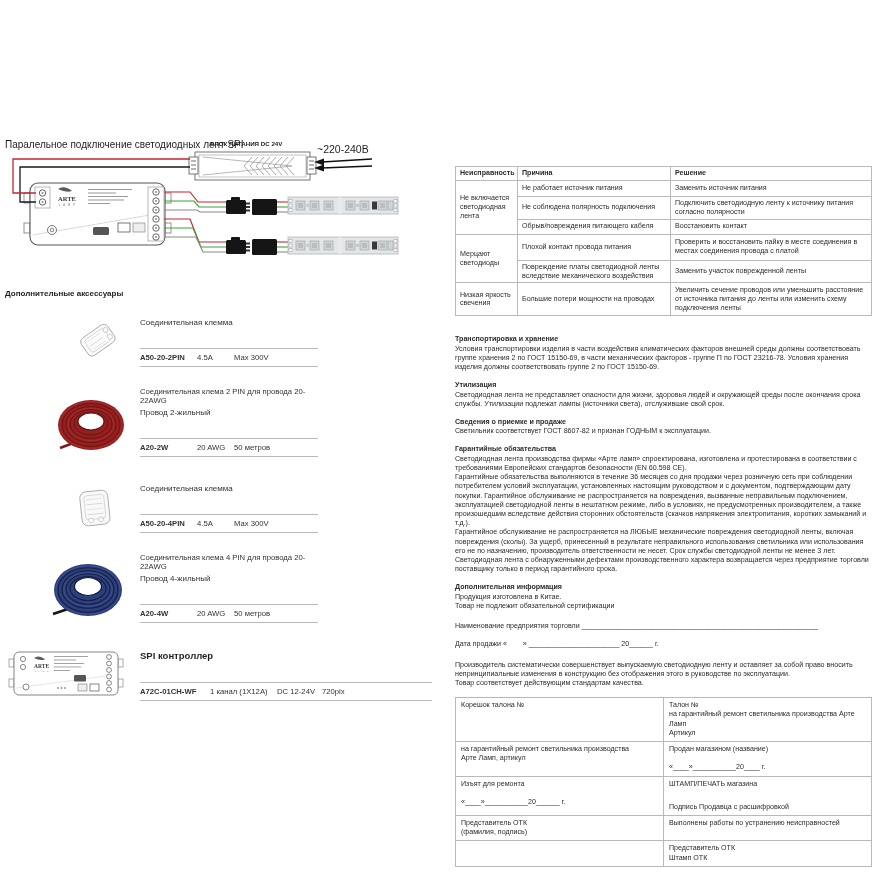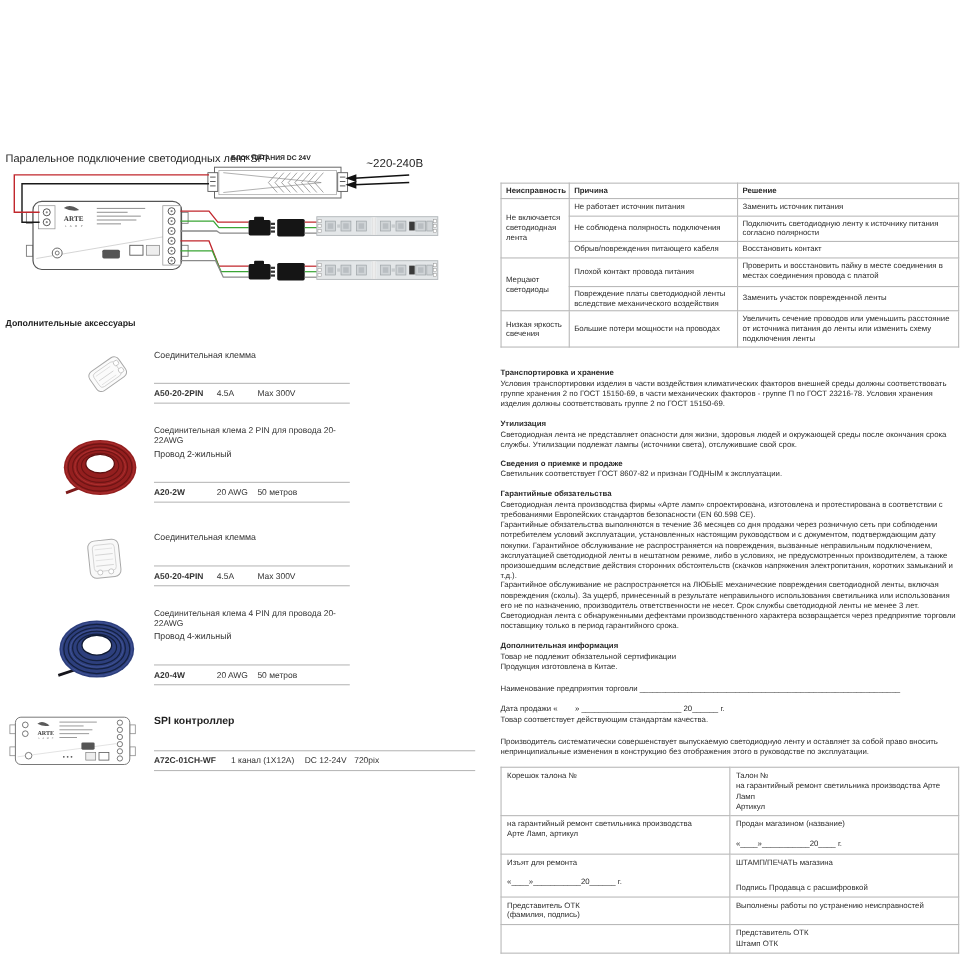--- a/index.html
+++ b/index.html
@@ -2,21 +2,21 @@
 <html><head>
 <meta charset="utf-8">
 <style>
   html,body{margin:0;padding:0;background:#fff;}
   .doc{position:relative;width:875px;height:875px;background:#fff;overflow:hidden;
        font-family:"Liberation Sans",sans-serif;color:#2b2b2b;}
   .abs{position:absolute;}
   
   .diagram-title{left:5px;top:139px;font-size:10px;font-weight:normal;color:#1f1f1f;}
   .psu-label{left:210px;top:140px;font-size:6.2px;font-weight:bold;color:#1f1f1f;}
-  .mains-label{left:333px;top:143px;font-size:10.5px;color:#1f1f1f;}
+  .mains-label{left:317px;top:143px;font-size:10.5px;color:#1f1f1f;}
   .acc-heading{left:5px;top:289px;font-size:8px;font-weight:bold;color:#1f1f1f;}
   .p-text{position:absolute;left:140px;width:178px;}
   .p-text.wide{width:292px;}
   .p-name{font-size:8px;color:#333;padding-bottom:21px;border-bottom:1px solid #b9b9b9;}
   .p-name.big{font-size:9.5px;font-weight:bold;color:#1f1f1f;}
   .p-model-row{display:flex;align-items:baseline;font-size:7.7px;padding:4px 0 4px 0;
                border-bottom:1px solid #b9b9b9;color:#333;}
   .p-model{font-weight:bold;width:57px;}
   .p-model.w2{width:70px;}
   .sp1{width:37px;} .sp1.w2{width:67px;}
@@ -386,28 +386,28 @@
 
     <div class="sec-h">Сведения о приемке и продаже</div>
     <p class="para">Светильник соответствует ГОСТ 8607-82 и признан ГОДНЫМ к эксплуатации.</p>
 
     <div class="sec-h">Гарантийные обязательства</div>
     <p class="para">Светодиодная лента производства фирмы «Арте ламп» спроектирована, изготовлена и протестирована в соответствии с требованиями Европейских стандартов безопасности (EN 60.598 CE).</p>
     <p class="para">Гарантийные обязательства выполняются в течение 36 месяцев со дня продажи через розничную сеть при соблюдении потребителем условий эксплуатации, установленных настоящим руководством и с документом, подтверждающим дату покупки. Гарантийное обслуживание не распространяется на повреждения, вызванные неправильным подключением, эксплуатацией светодиодной ленты в нештатном режиме, либо в условиях, не предусмотренных производителем, а также произошедшим вследствие действия сторонних обстоятельств (скачков напряжения электропитания, коротких замыканий и т.д.).</p>
     <p class="para">Гарантийное обслуживание не распространяется на ЛЮБЫЕ механические повреждения светодиодной ленты, включая повреждения (сколы). За ущерб, принесенный в результате неправильного использования светильника или использования его не по назначению, производитель ответственности не несет. Срок службы светодиодной ленты не менее 3 лет. Светодиодная лента с обнаруженными дефектами производственного характера возвращается через предприятие торговли поставщику только в период гарантийного срока.</p>
 
     <div class="sec-h">Дополнительная информация</div>
+    <p class="para">Продукция изготовлена в Китае.</p>
     <p class="para">Товар не подлежит обязательной сертификации</p>
-    <p class="para">Продукция изготовлена в Китае.</p>
 
     <div class="fill-line">Наименование предприятия торговли  ____________________________________________________________</div>
     <div class="date-line">Дата продажи  «&nbsp;&nbsp;&nbsp;&nbsp;&nbsp;&nbsp;&nbsp;&nbsp;» _______________________ 20______ г.</div>
 
+    <p class="para" style="margin-top:11px">Производитель систематически совершенствует выпускаемую светодиодную ленту и оставляет за собой право вносить непринципиальные изменения в конструкцию без отображения этого в руководстве по эксплуатации.</p>
     <p class="para">Товар соответствует действующим стандартам качества.</p>
-    <p class="para" style="margin-top:11px">Производитель систематически совершенствует выпускаемую светодиодную ленту и оставляет за собой право вносить непринципиальные изменения в конструкцию без отображения этого в руководстве по эксплуатации.</p>
 
     <table class="wt">
       <colgroup>
           <col style="width:50%">
           <col style="width:50%">
         </colgroup>
       <tbody>
           <tr class="r1">
         <td>
           <div>Корешок талона №</div>

